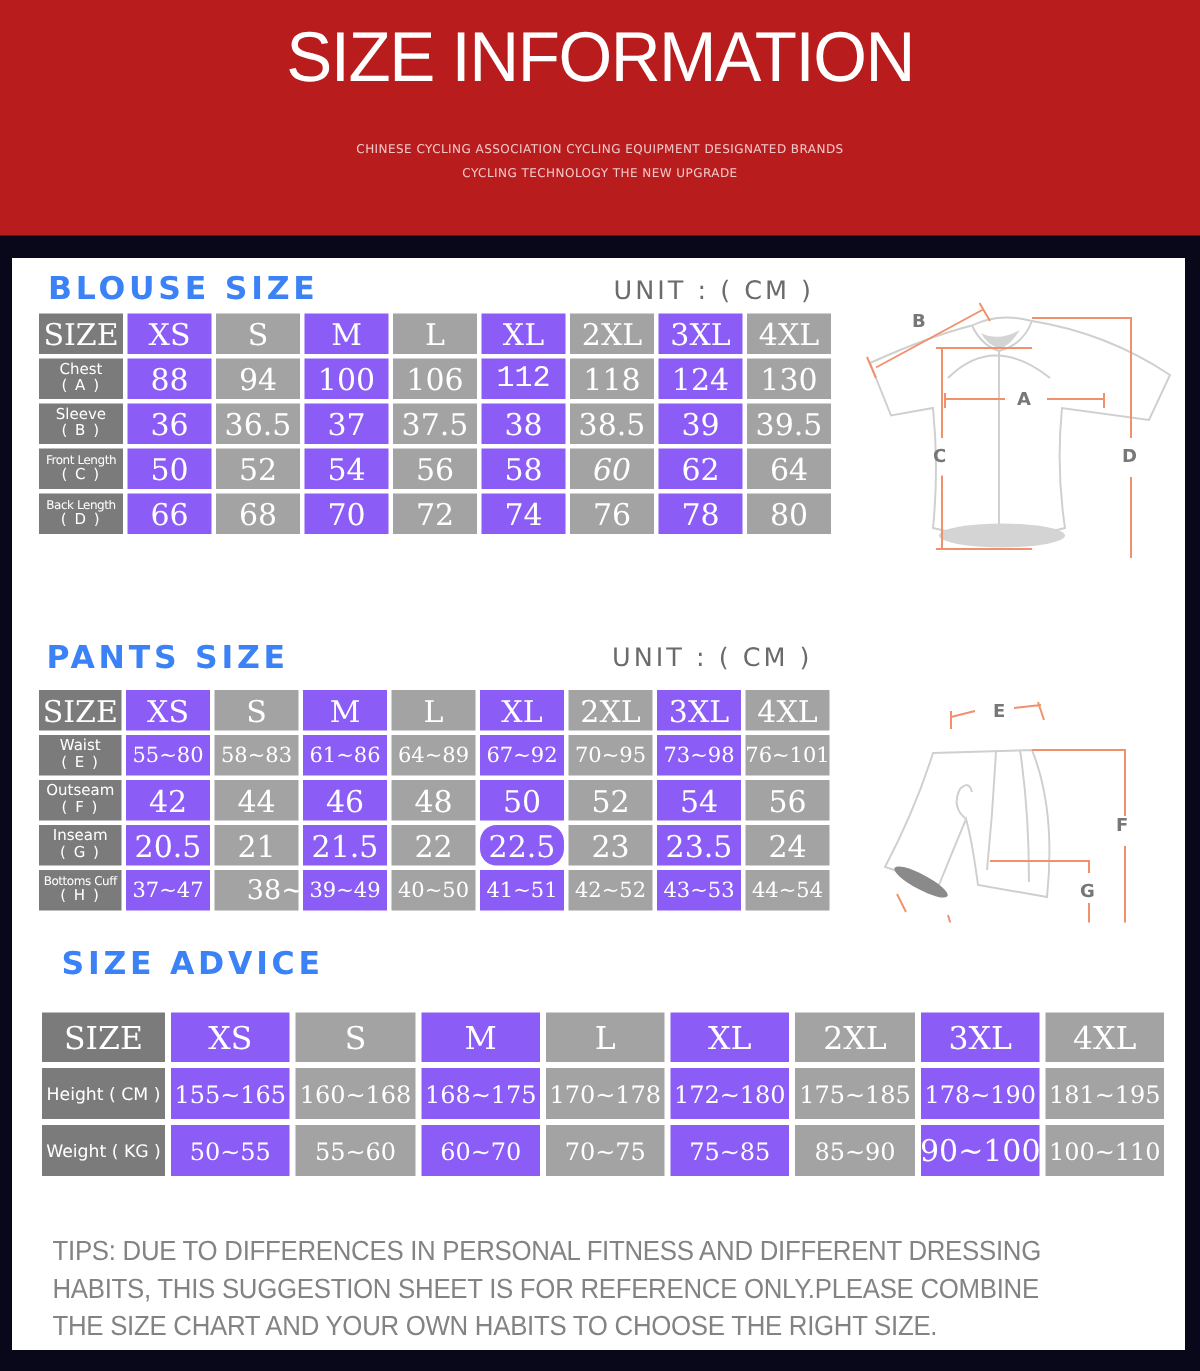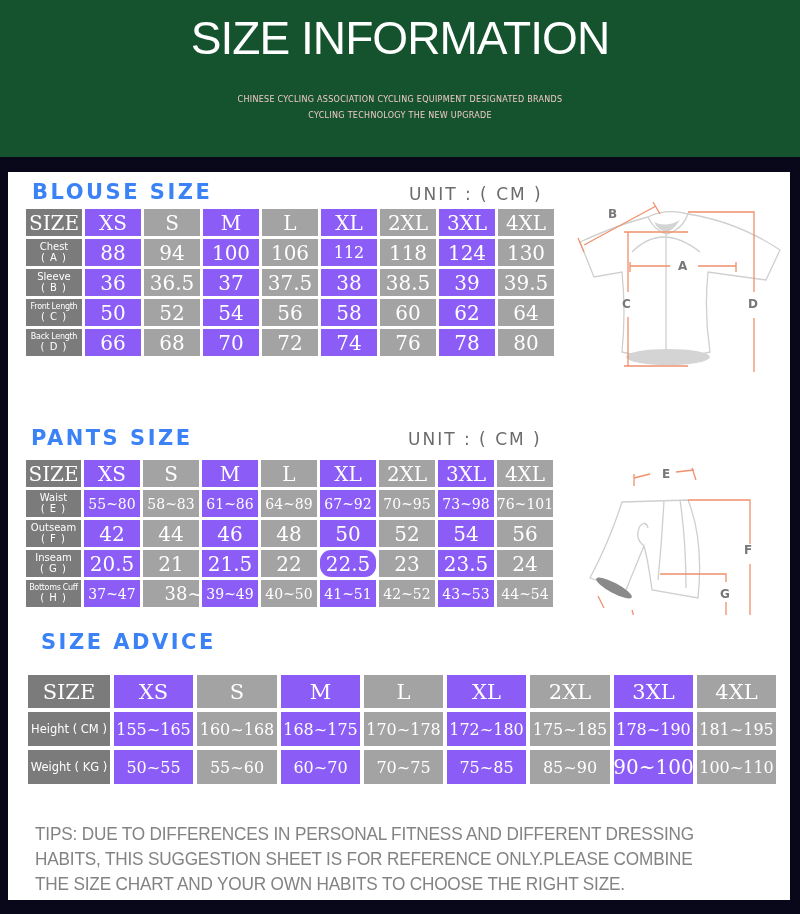--- a/index.html
+++ b/index.html
@@ -1,19 +1,19 @@
 <!DOCTYPE html>
 <html><head>
 <meta charset="utf-8">
 <style>
   * { box-sizing: border-box; margin: 0; padding: 0; }
   html, body { width: 800px; height: 914px; overflow: hidden; }
   body { background: #08081a; font-family: "Liberation Sans", sans-serif; position: relative; }
 
-  .banner { position: absolute; left: 0; top: 0; width: 800px; height: 157px; background: #14532d; }
+  .banner { position: absolute; left: 0; top: 0; width: 800px; height: 157px; background: #b91c1c; }
   .banner-title { position: absolute; left: 0; width: 800px; top: 10px; text-align: center; color: #fff;
     font-family: "Liberation Sans", sans-serif; font-size: 47px; font-weight: 400; letter-spacing: -1px; transform: scaleX(0.98); }
   .banner-sub { position: absolute; left: 0; width: 800px; text-align: center; color: #f2c9cb;
     font-family: "DejaVu Sans", sans-serif; font-size: 8px; letter-spacing: 0.3px; }
   .banner-sub.l1 { top: 95px; }
   .banner-sub.l2 { top: 111px; }
 
   .panel { position: absolute; left: 8px; top: 172px; width: 782px; height: 728px; background: #ffffff; }
 
   .section-title { position: absolute; color: #3b82f6; font-family: "DejaVu Sans", sans-serif; font-weight: bold;
@@ -62,21 +62,21 @@
     <div class="cell c-dark" style="font-size: 20px;">3XL</div>
     <div class="cell c-light" style="font-size: 20px;">4XL</div>
     <div class="cell rowhead c-head">
       <span class="n">Chest</span>
       <span class="l">( A )</span>
     </div>
     <div class="cell c-dark" style="font-size: 20px;">88</div>
     <div class="cell c-light" style="font-size: 20px;">94</div>
     <div class="cell c-dark" style="font-size: 20px;">100</div>
     <div class="cell c-light" style="font-size: 20px;">106</div>
-    <div class="cell c-dark" style="font-size: 16px;">112</div>
+    <div class="cell c-dark" style="font-size: 20px; font-family: Liberation Mono, monospace;">112</div>
     <div class="cell c-light" style="font-size: 20px;">118</div>
     <div class="cell c-dark" style="font-size: 20px;">124</div>
     <div class="cell c-light" style="font-size: 20px;">130</div>
     <div class="cell rowhead c-head">
       <span class="n">Sleeve</span>
       <span class="l">( B )</span>
     </div>
     <div class="cell c-dark" style="font-size: 20px;">36</div>
     <div class="cell c-light" style="font-size: 20px;">36.5</div>
     <div class="cell c-dark" style="font-size: 20px;">37</div>
@@ -87,21 +87,21 @@
     <div class="cell c-light" style="font-size: 20px;">39.5</div>
     <div class="cell rowhead c-head">
       <span class="n small">Front Length</span>
       <span class="l">( C )</span>
     </div>
     <div class="cell c-dark" style="font-size: 20px;">50</div>
     <div class="cell c-light" style="font-size: 20px;">52</div>
     <div class="cell c-dark" style="font-size: 20px;">54</div>
     <div class="cell c-light" style="font-size: 20px;">56</div>
     <div class="cell c-dark" style="font-size: 20px;">58</div>
-    <div class="cell c-light" style="font-size: 20px;">60</div>
+    <div class="cell c-light" style="font-size: 20px; font-style: italic;">60</div>
     <div class="cell c-dark" style="font-size: 20px;">62</div>
     <div class="cell c-light" style="font-size: 20px;">64</div>
     <div class="cell rowhead c-head">
       <span class="n small">Back Length</span>
       <span class="l">( D )</span>
     </div>
     <div class="cell c-dark" style="font-size: 20px;">66</div>
     <div class="cell c-light" style="font-size: 20px;">68</div>
     <div class="cell c-dark" style="font-size: 20px;">70</div>
     <div class="cell c-light" style="font-size: 20px;">72</div>

